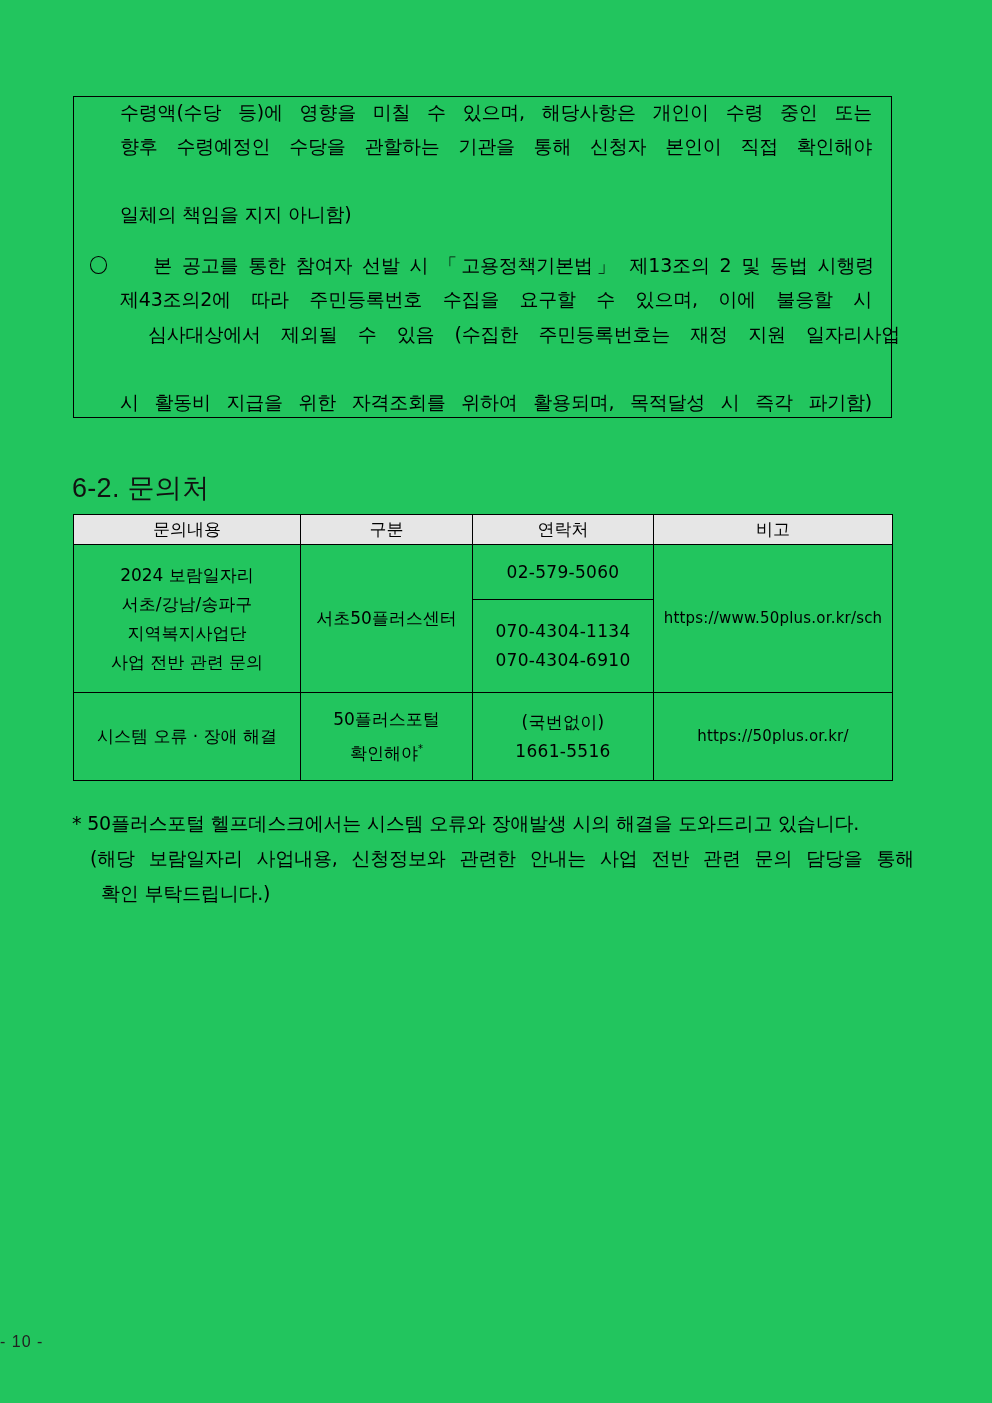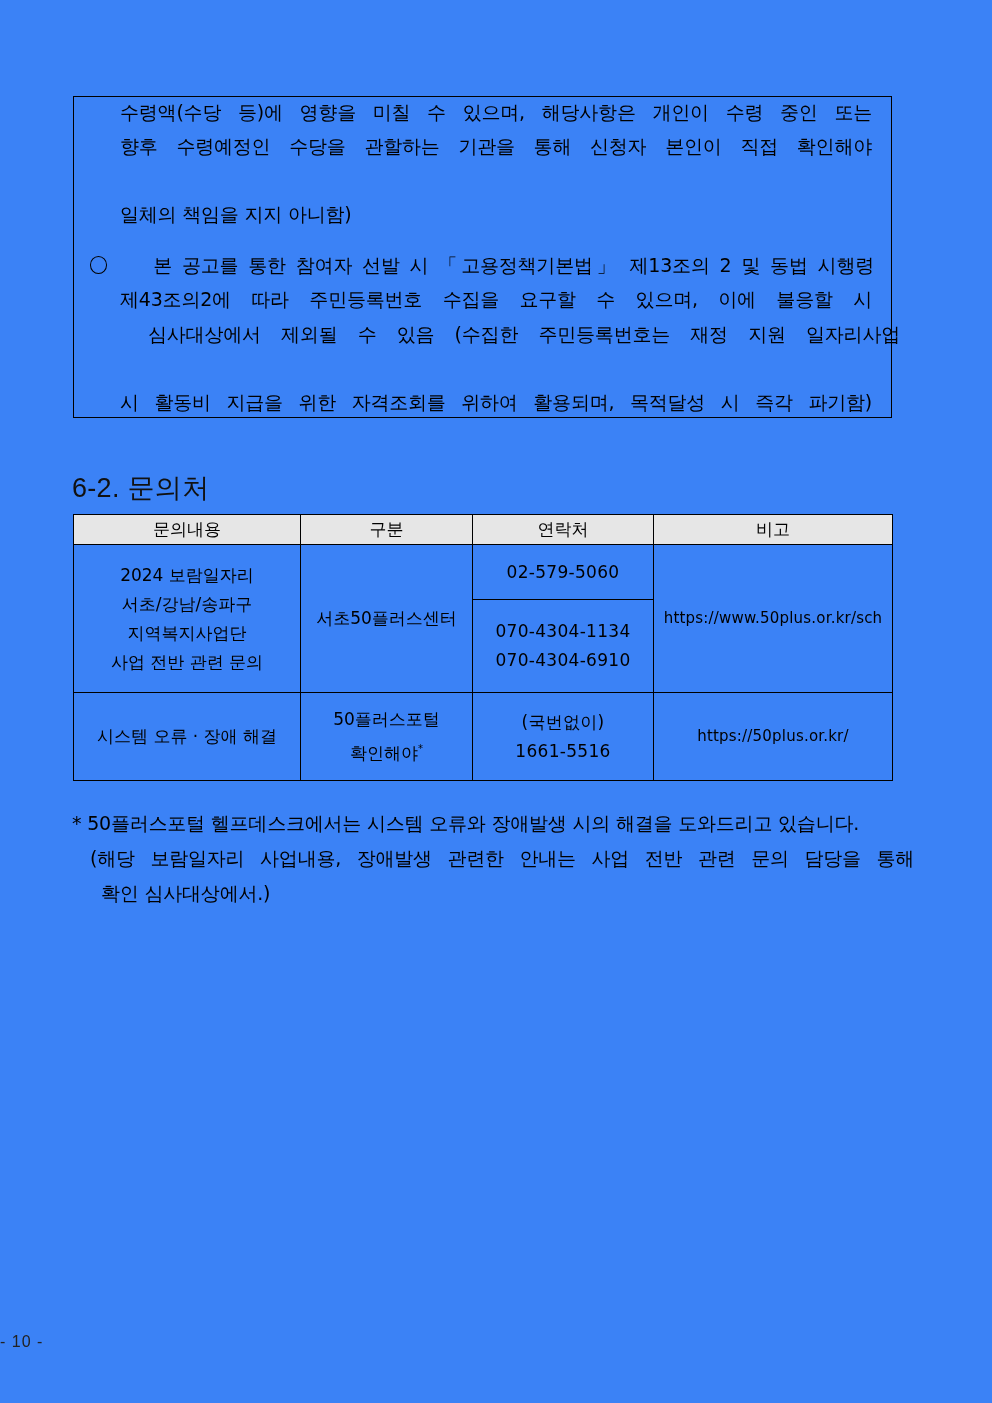--- a/index.html
+++ b/index.html
@@ -7,21 +7,21 @@
       width: 992px;
       height: 1403px;
       background: #ffffff;
       color: #000000;
       font-family: "DejaVu Sans", "Liberation Sans", sans-serif;
     }
     .page {
       position: relative;
       width: 992px;
       height: 1403px;
-      background: #3b82f6;
+      background: #22c55e;
     }
 
     
     .notice-box {
       position: absolute;
       left: 73px;
       top: 96px;
       width: 819px;
       height: 322px;
       border: 1px solid #000;
@@ -211,20 +211,20 @@
         </td>
         <td class="url-cell">https://50plus.or.kr/</td>
       </tr>
     </tbody>
   </table>
 
   <div class="footnote" style="top:811px; left:72px;">
     <span>*  50플러스포털 헬프데스크에서는 시스템 오류와 장애발생 시의 해결을 도와드리고 있습니다.</span>
   </div>
   <div class="footnote" style="top:846px; left:90px; width:824px;">
-    <span class="fn-just">(해당 보람일자리 사업내용, 장애발생 관련한 안내는 사업 전반 관련 문의 담당을 통해</span>
+    <span class="fn-just">(해당 보람일자리 사업내용, 신청정보와 관련한 안내는 사업 전반 관련 문의 담당을 통해</span>
   </div>
   <div class="footnote" style="top:881px; left:101px;">
-    <span>확인 심사대상에서.)</span>
+    <span>확인 부탁드립니다.)</span>
   </div>
 
   <div class="page-number">- 10 -</div>
 </div>
 
 </body></html>

